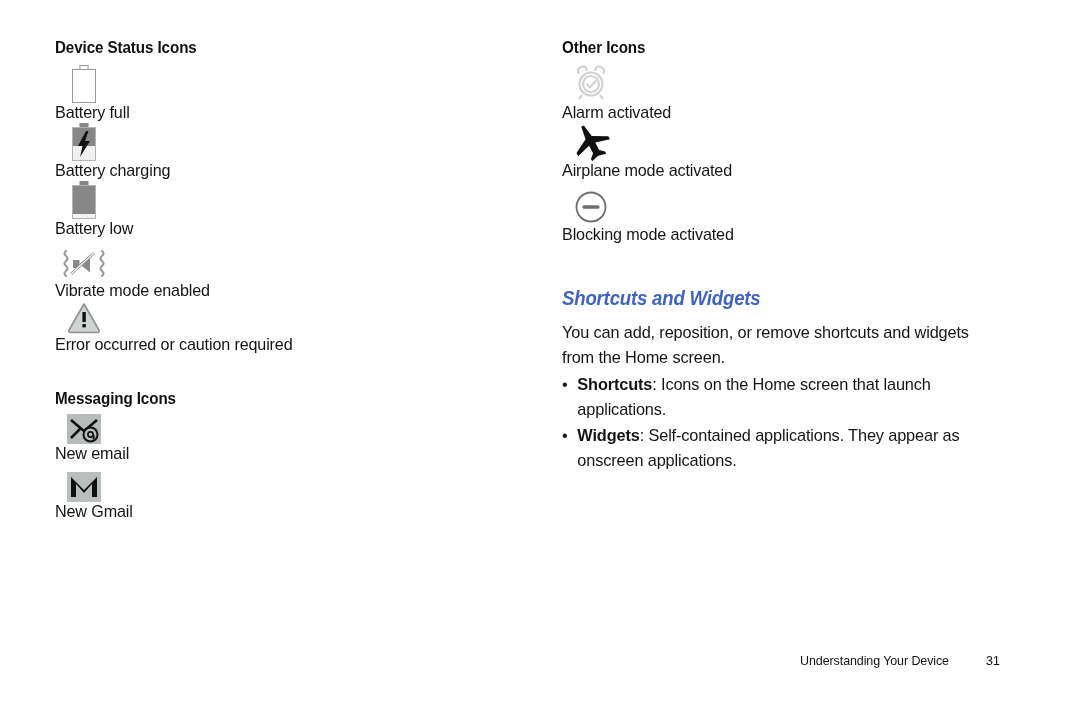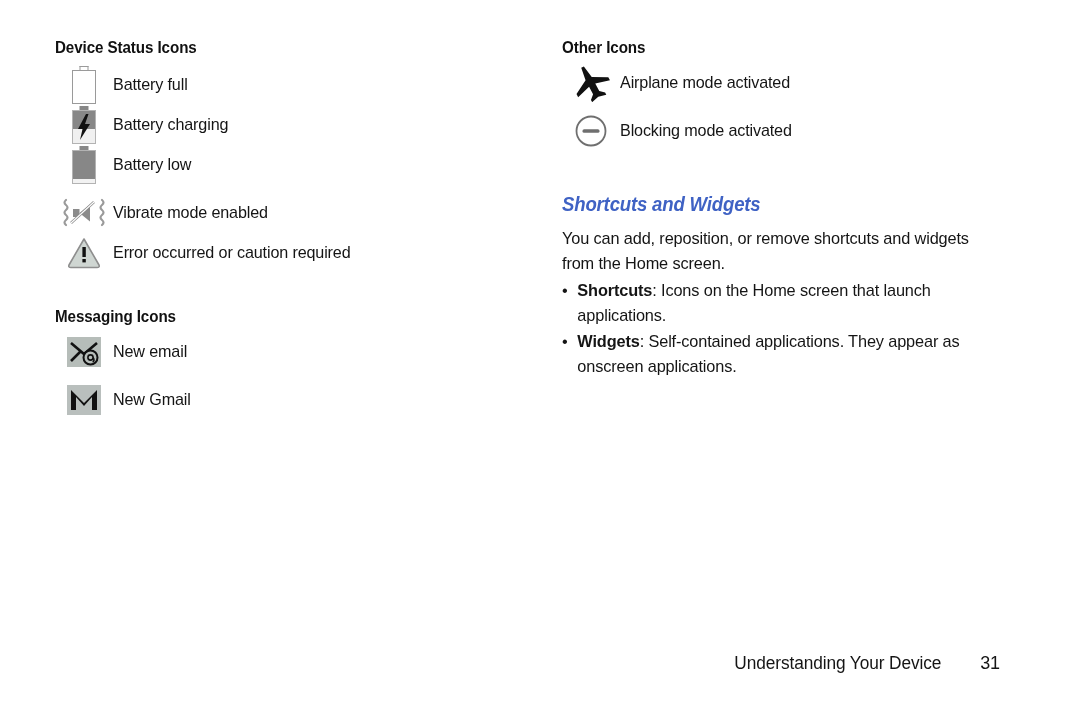--- a/index.html
+++ b/index.html
@@ -45,22 +45,23 @@
     color: #111111;
     margin: 0 0 6px 0;
     transform: scaleX(0.92);
     transform-origin: left center;
     white-space: nowrap;
   }
 
   
   .icon-row {
     display: flex;
-    align-items: center;
+    align-items: flex-start;
     min-height: 40px;
+    flex-direction: column;
   }
   .icon-cell {
     width: 58px;
     min-width: 58px;
     display: flex;
     align-items: center;
     justify-content: center;
   }
   .icon-label {
     font-size: 17px;
@@ -125,21 +126,21 @@
   }
   .bullet-item b { font-weight: bold; }
 
   
   .footer {
     position: absolute;
     left: 0;
     top: 653px;
     width: 1000px;
     text-align: right;
-    font-size: 18px;
+    font-size: 13px;
     color: #151515;
     letter-spacing: -0.1px;
   }
   .footer .f-title { transform: scaleX(0.96); display: inline-block; }
   .footer .f-page { display: inline-block; margin-left: 30px; }
 
   
   .ico { display: block; }
 
   
@@ -308,20 +309,36 @@
       </div>
       <span class="icon-label">New Gmail</span>
     </div>
 
   </div>
 
   <div class="col-right">
 
     <h2 class="section-heading">Other Icons</h2>
 
+    <div class="icon-row row-gap-xs">
+      <div class="icon-cell">
+        <svg class="ico" width="40" height="40" viewBox="0 0 40 40">
+          <g fill="none" stroke="#d2d2d2" stroke-width="2.2">
+            <circle cx="20" cy="21" r="11.5"></circle>
+            <circle cx="20" cy="21" r="8"></circle>
+            <path d="M8 11 q-3 -5 2 -7 q5 -2 6 4"></path>
+            <path d="M32 11 q3 -5 -2 -7 q-5 -2 -6 4"></path>
+            <path d="M11 32 l-3 4"></path>
+            <path d="M29 32 l3 4"></path>
+            <path d="M15.5 20.5 l3.5 4 l6 -7" stroke-width="2"></path>
+          </g>
+        </svg>
+      </div>
+      <span class="icon-label">Alarm activated</span>
+    </div>
 
     <div class="icon-row row-gap-md">
       <div class="icon-cell">
         <svg class="ico" width="40" height="38" viewBox="0 0 40 38">
           <g transform="rotate(-28 20 19)">
             <polygon class="black" points="18.5,1 21.5,1 23.5,14 38,22 38,25.5 23.5,21.5 23.5,30 28,34 28,36.5 20,34.5 12,36.5 12,34 16.5,30 16.5,21.5 2,25.5 2,22 16.5,14"></polygon>
           </g>
         </svg>
       </div>
       <span class="icon-label">Airplane mode activated</span>

